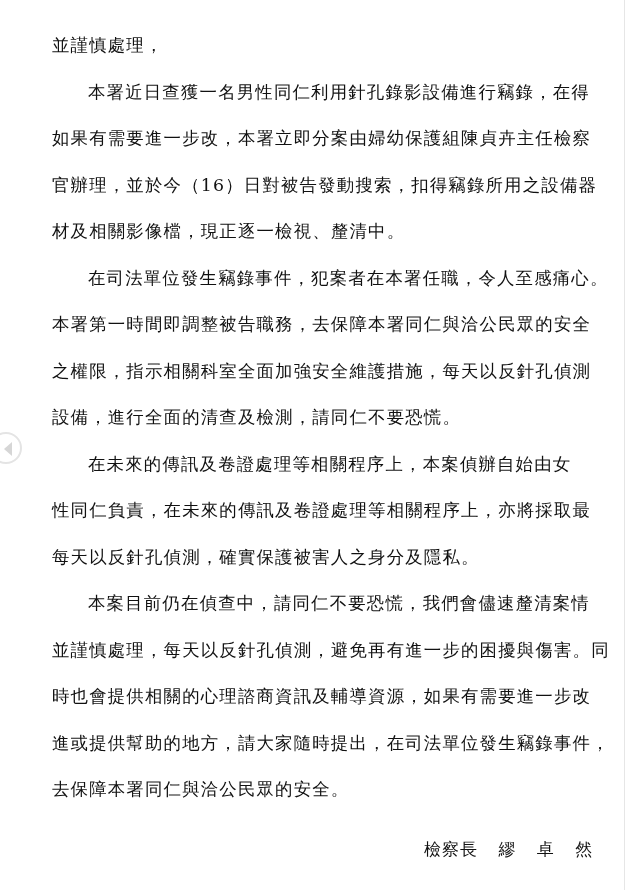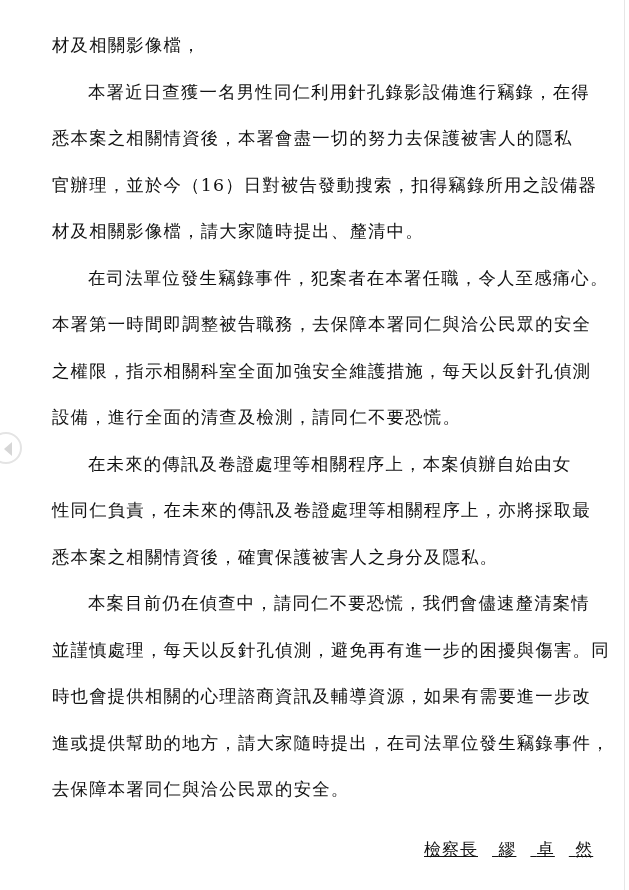--- a/index.html
+++ b/index.html
@@ -15,21 +15,21 @@
   .doc {
     position: absolute; left: 52px; top: 22px; width: 540px;
   }
   .line {
     font-size: 17.4px; line-height: 46.5px; height: 46.5px;
     white-space: nowrap; letter-spacing: 1.2px;
   }
   .indent { padding-left: 36px; }
   .signature {
     position: absolute; left: 424px; top: 838px;
-    font-size: 17px; white-space: nowrap; letter-spacing: 1px; text-decoration: underline;
+    font-size: 17px; white-space: nowrap; letter-spacing: 1px;
   }
   .signature span { margin-right: 14px; }
   .prev-btn {
     position: absolute; left: -10px; top: 432px; width: 32px; height: 32px;
     border-radius: 50%; border: 2px solid #e4e4e4; background: #ffffff;
     box-sizing: border-box;
   }
   .prev-btn .tri {
     position: absolute; left: 12px; top: 8px; width: 0; height: 0;
     border-top: 7px solid transparent; border-bottom: 7px solid transparent;
@@ -39,40 +39,40 @@
 </head>
 <body>
 
 <div class="page-edge"></div>
 
 <div class="prev-btn">
   <span class="tri"></span>
 </div>
 
 <div class="doc">
-  <div class="line">材及相關影像檔，</div>
+  <div class="line">並謹慎處理，</div>
 
   <div>
     <div class="line indent">本署近日查獲一名男性同仁利用針孔錄影設備進行竊錄，在得</div>
-    <div class="line">悉本案之相關情資後，本署會盡一切的努力去保護被害人的隱私</div>
+    <div class="line">如果有需要進一步改，本署立即分案由婦幼保護組陳貞卉主任檢察</div>
     <div class="line">官辦理，並於今（16）日對被告發動搜索，扣得竊錄所用之設備器</div>
-    <div class="line">材及相關影像檔，請大家隨時提出、釐清中。</div>
+    <div class="line">材及相關影像檔，現正逐一檢視、釐清中。</div>
   </div>
 
   <div>
     <div class="line indent">在司法單位發生竊錄事件，犯案者在本署任職，令人至感痛心。</div>
     <div class="line">本署第一時間即調整被告職務，去保障本署同仁與洽公民眾的安全</div>
     <div class="line">之權限，指示相關科室全面加強安全維護措施，每天以反針孔偵測</div>
     <div class="line">設備，進行全面的清查及檢測，請同仁不要恐慌。</div>
   </div>
 
   <div>
     <div class="line indent">在未來的傳訊及卷證處理等相關程序上，本案偵辦自始由女</div>
     <div class="line">性同仁負責，在未來的傳訊及卷證處理等相關程序上，亦將採取最</div>
-    <div class="line">悉本案之相關情資後，確實保護被害人之身分及隱私。</div>
+    <div class="line">每天以反針孔偵測，確實保護被害人之身分及隱私。</div>
   </div>
 
   <div>
     <div class="line indent">本案目前仍在偵查中，請同仁不要恐慌，我們會儘速釐清案情</div>
     <div class="line">並謹慎處理，每天以反針孔偵測，避免再有進一步的困擾與傷害。同</div>
     <div class="line">時也會提供相關的心理諮商資訊及輔導資源，如果有需要進一步改</div>
     <div class="line">進或提供幫助的地方，請大家隨時提出，在司法單位發生竊錄事件，</div>
     <div class="line">去保障本署同仁與洽公民眾的安全。</div>
   </div>
 </div>

